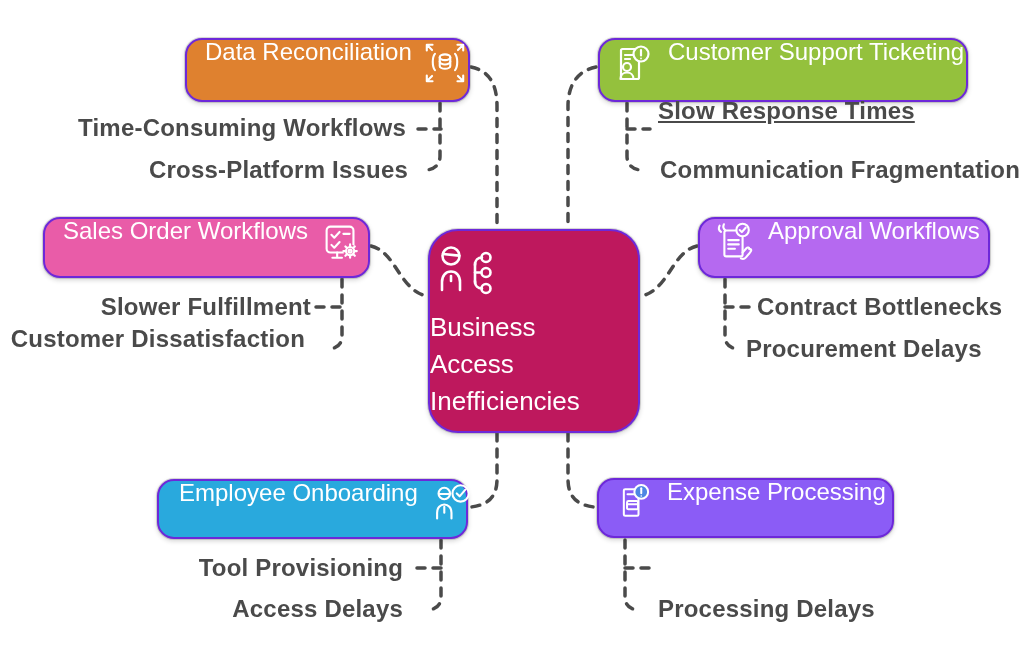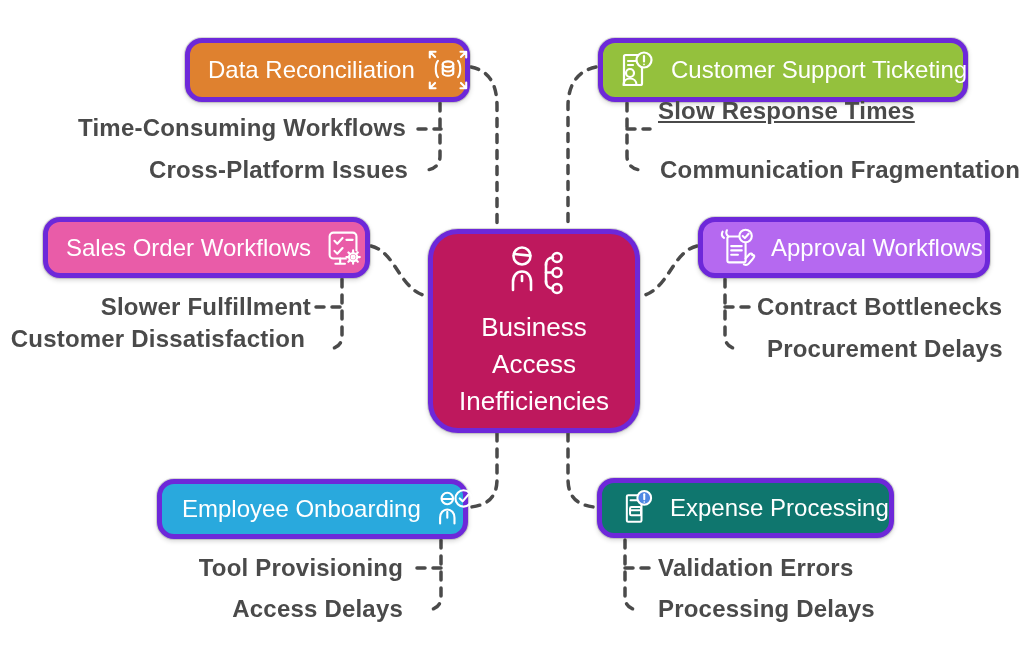--- a/index.html
+++ b/index.html
@@ -2,22 +2,22 @@
 <html><head>
 <meta charset="utf-8">
 <style>
   html,body{margin:0;padding:0;background:#fff;}
   .stage{
     position:relative;width:1024px;height:655px;overflow:hidden;
     font-family:"Liberation Sans",sans-serif;background:#fff;color:#4A4A4A;
   }
   svg.connectors{position:absolute;left:0;top:0;width:1024px;height:655px;}
   .node{
-    position:absolute;box-sizing:border-box;display:flex;align-items:center;
-    border:5px solid #6d28d9;border-radius:17px;color:#fff;
+    position:absolute;box-sizing:border-box;display:flex;align-items:flex-start;
+    border:2px solid #6d28d9;border-radius:17px;color:#fff;
     box-shadow:0 0 0 1px rgba(110,110,110,.25),0 2px 5px rgba(0,0,0,.18);
   }
   .node .nlabel{font-size:24px;line-height:1;white-space:nowrap;}
   .branch{padding:0 13px;justify-content:space-between;gap:10px;}
   .branch.icon-left{justify-content:flex-start;gap:12px;}
   .icon{flex:0 0 auto;display:flex;align-items:center;justify-content:center;}
   .icon svg{display:block;}
   .subl{
     position:absolute;font-size:24px;font-weight:bold;line-height:1;
     white-space:nowrap;letter-spacing:.2px;
@@ -147,48 +147,47 @@
         <rect x="15" y="12" width="19" height="27" rx="2"></rect>
         <path d="M19 22 h11 M19 26.5 h11 M19 31 h7"></path>
         <circle cx="34" cy="11.5" r="6.5" fill="var(--c)"></circle>
         <path d="M31 11.5 l2.2 2.2 4-4.6"></path>
         <path d="M34 35 l4-4.5 c1.2-1.4 3.2-.7 3 1 0 0 2.2-.8 2 1.2-.1 1-1 2-1.8 3 L37.5 40 c-1.5 1.7-3.5 2-5.2 1"></path>
       </svg>
     </span>
     <span class="nlabel">Approval Workflows</span>
   </div>
   <div class="subl" style="left:757px;top:295px;">Contract Bottlenecks</div>
-  <div class="subl" style="left:746px;top:337px;margin-left:21px;">Procurement Delays</div>
+  <div class="subl" style="left:746px;top:337px;">Procurement Delays</div>
 
   <div class="node branch" style="left: 157px; top: 479px; width: 311px; height: 60px; padding-left: 20px; background: rgb(41, 169, 221); --c: #29A9DD;">
     <span class="nlabel">Employee Onboarding</span>
     <span class="icon">
       <svg width="46" height="46" viewBox="0 0 48 48" fill="none" stroke="#fff" stroke-width="2.2" stroke-linecap="round" stroke-linejoin="round">
         <circle cx="17" cy="13" r="6"></circle>
         <path d="M11.5 13.5 h11"></path>
         <path d="M9.5 39 v-6 c0-5 3.3-8.5 7.5-8.5 s7.5 3.5 7.5 8.5 v6"></path>
         <path d="M17 27 v6"></path>
         <circle cx="34" cy="13" r="8.5"></circle>
         <path d="M30 13 l3 3 6-7"></path>
       </svg>
     </span>
   </div>
   <div class="subl" style="right:621px;top:556px;">Tool Provisioning</div>
   <div class="subl" style="right:621px;top:597px;">Access Delays</div>
 
-  <div class="node branch icon-left" style="left: 597px; top: 478px; width: 297px; height: 60px; padding-left: 12px; background: #0f766e; --c: #4E87E3;">
+  <div class="node branch icon-left" style="left: 597px; top: 478px; width: 297px; height: 60px; padding-left: 12px; background: #8b5cf6; --c: #4E87E3;">
     <span class="icon">
       <svg width="44" height="44" viewBox="0 0 48 48" fill="none" stroke="#fff" stroke-width="2.2" stroke-linecap="round" stroke-linejoin="round">
         <rect x="14" y="10" width="16" height="29" rx="1.5"></rect>
         <path d="M18 15.5 h8"></path>
         <rect x="17.5" y="23" width="12" height="9" rx="1.5"></rect>
         <path d="M17.5 26.5 h12"></path>
         <circle cx="33" cy="13" r="7.5" fill="var(--c)"></circle>
         <path d="M33 9 v5.5"></path>
         <circle cx="33" cy="17.4" r="0.9" fill="#fff" stroke="none"></circle>
       </svg>
     </span>
     <span class="nlabel">Expense Processing</span>
   </div>
-  <div class="subl" style="left:658px;top:556px;">Validation Errors</div>
   <div class="subl" style="left:658px;top:597px;">Processing Delays</div>
 
 </div>
 
 </body></html>

